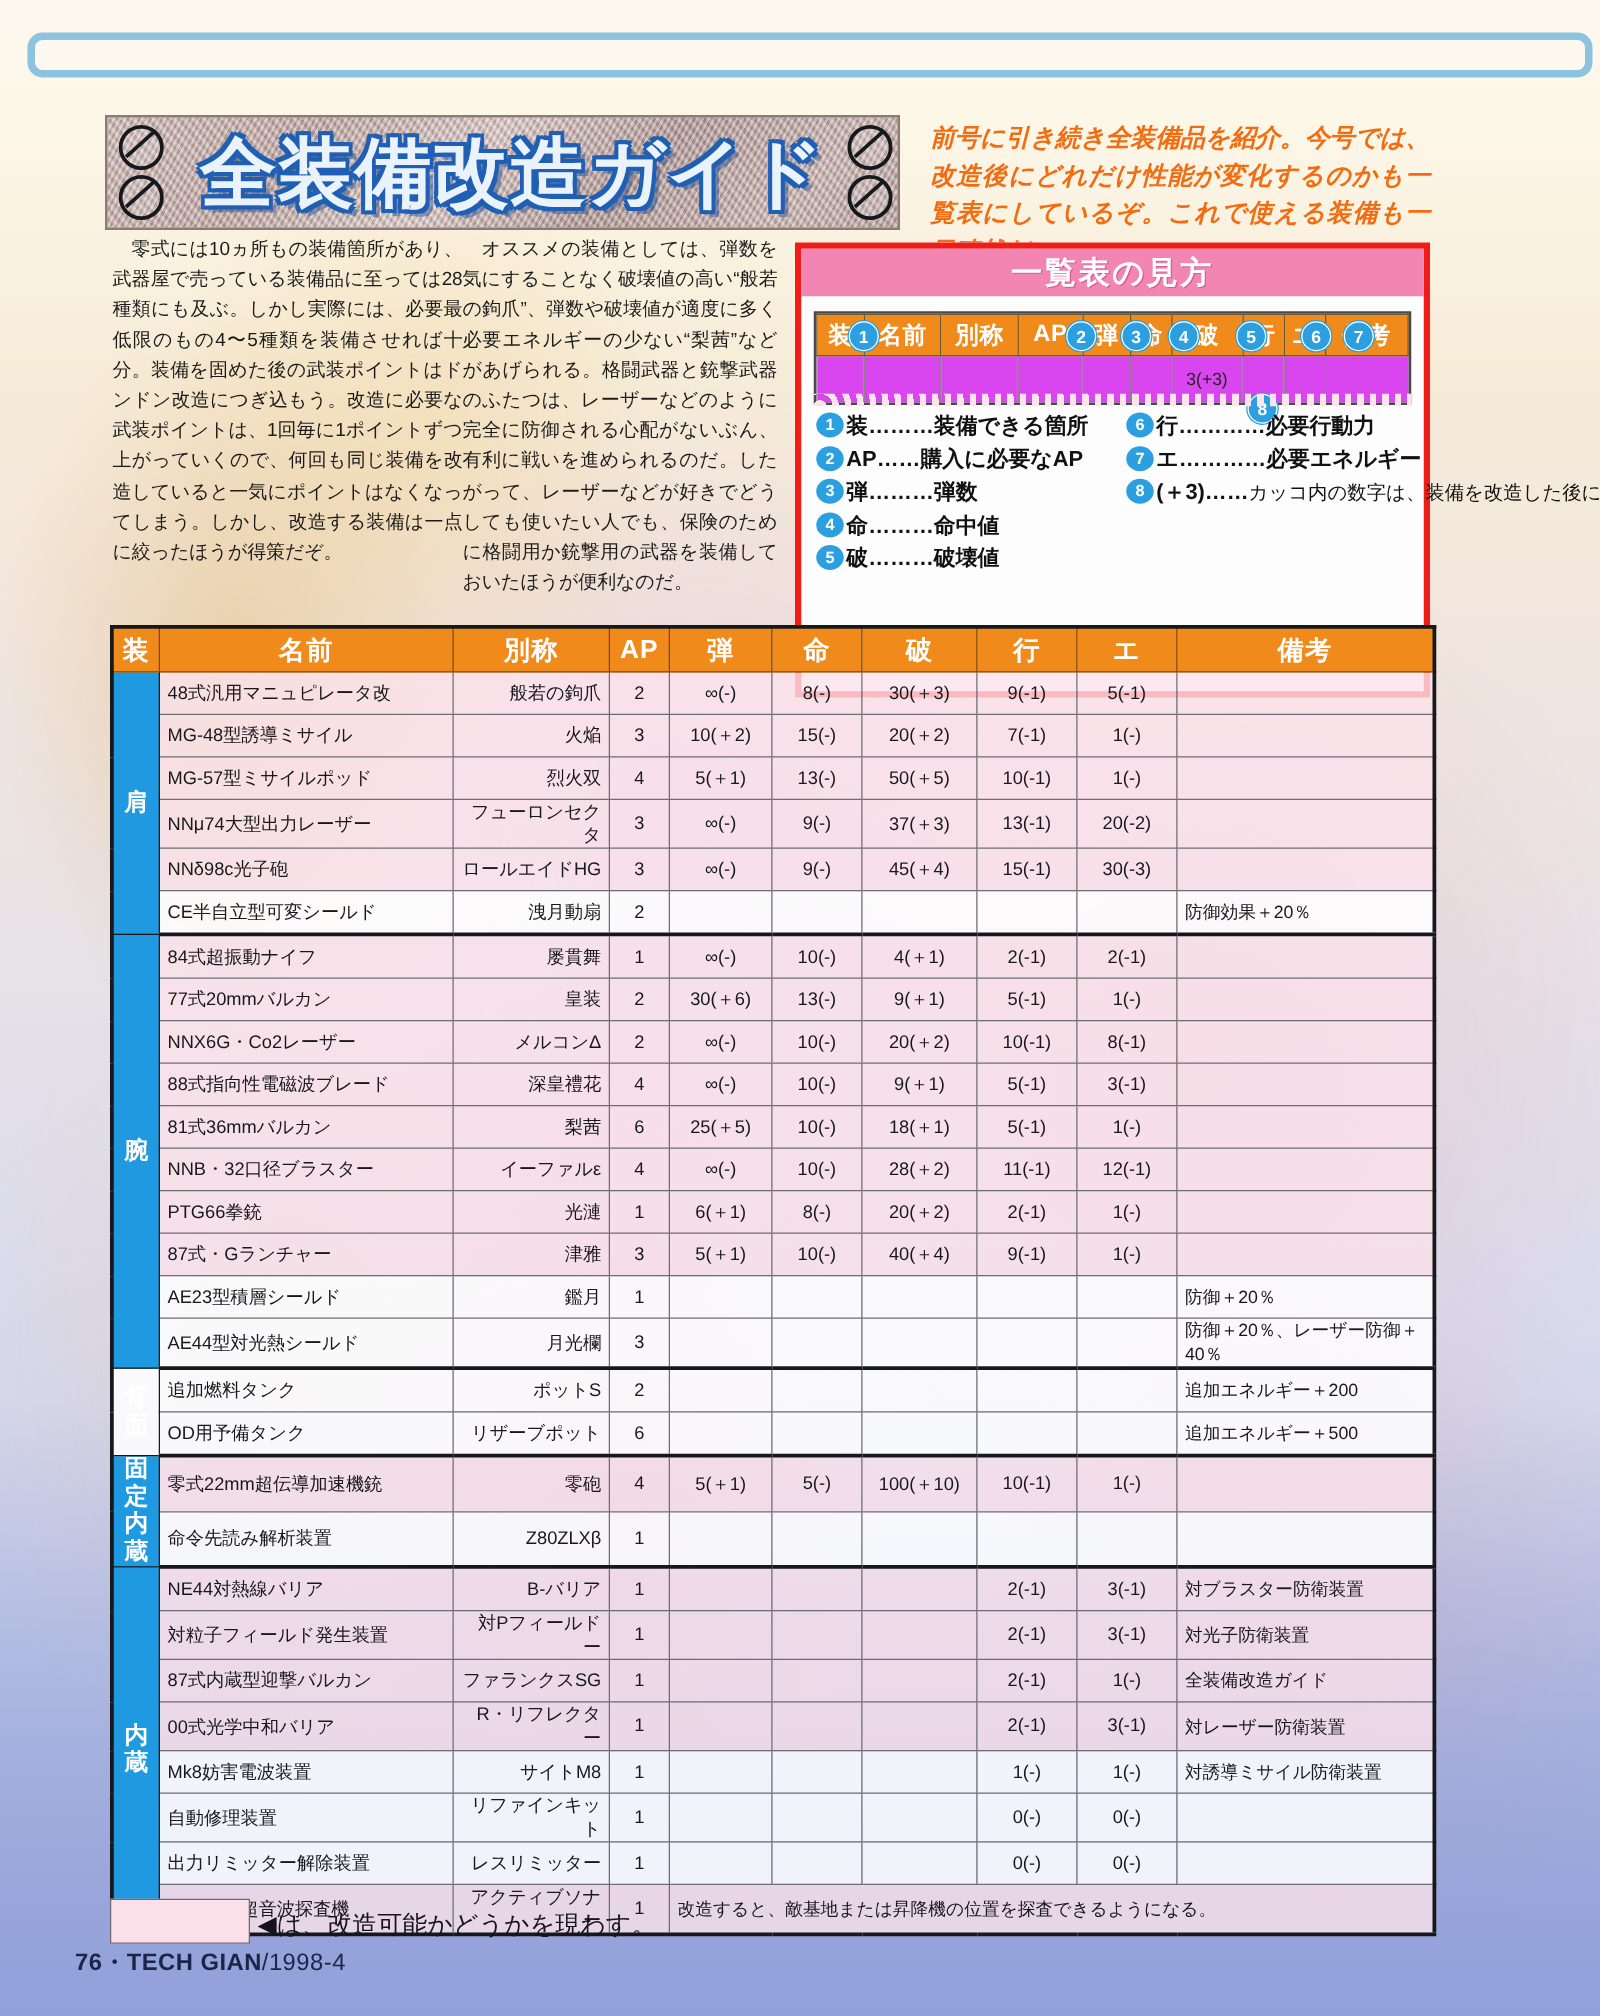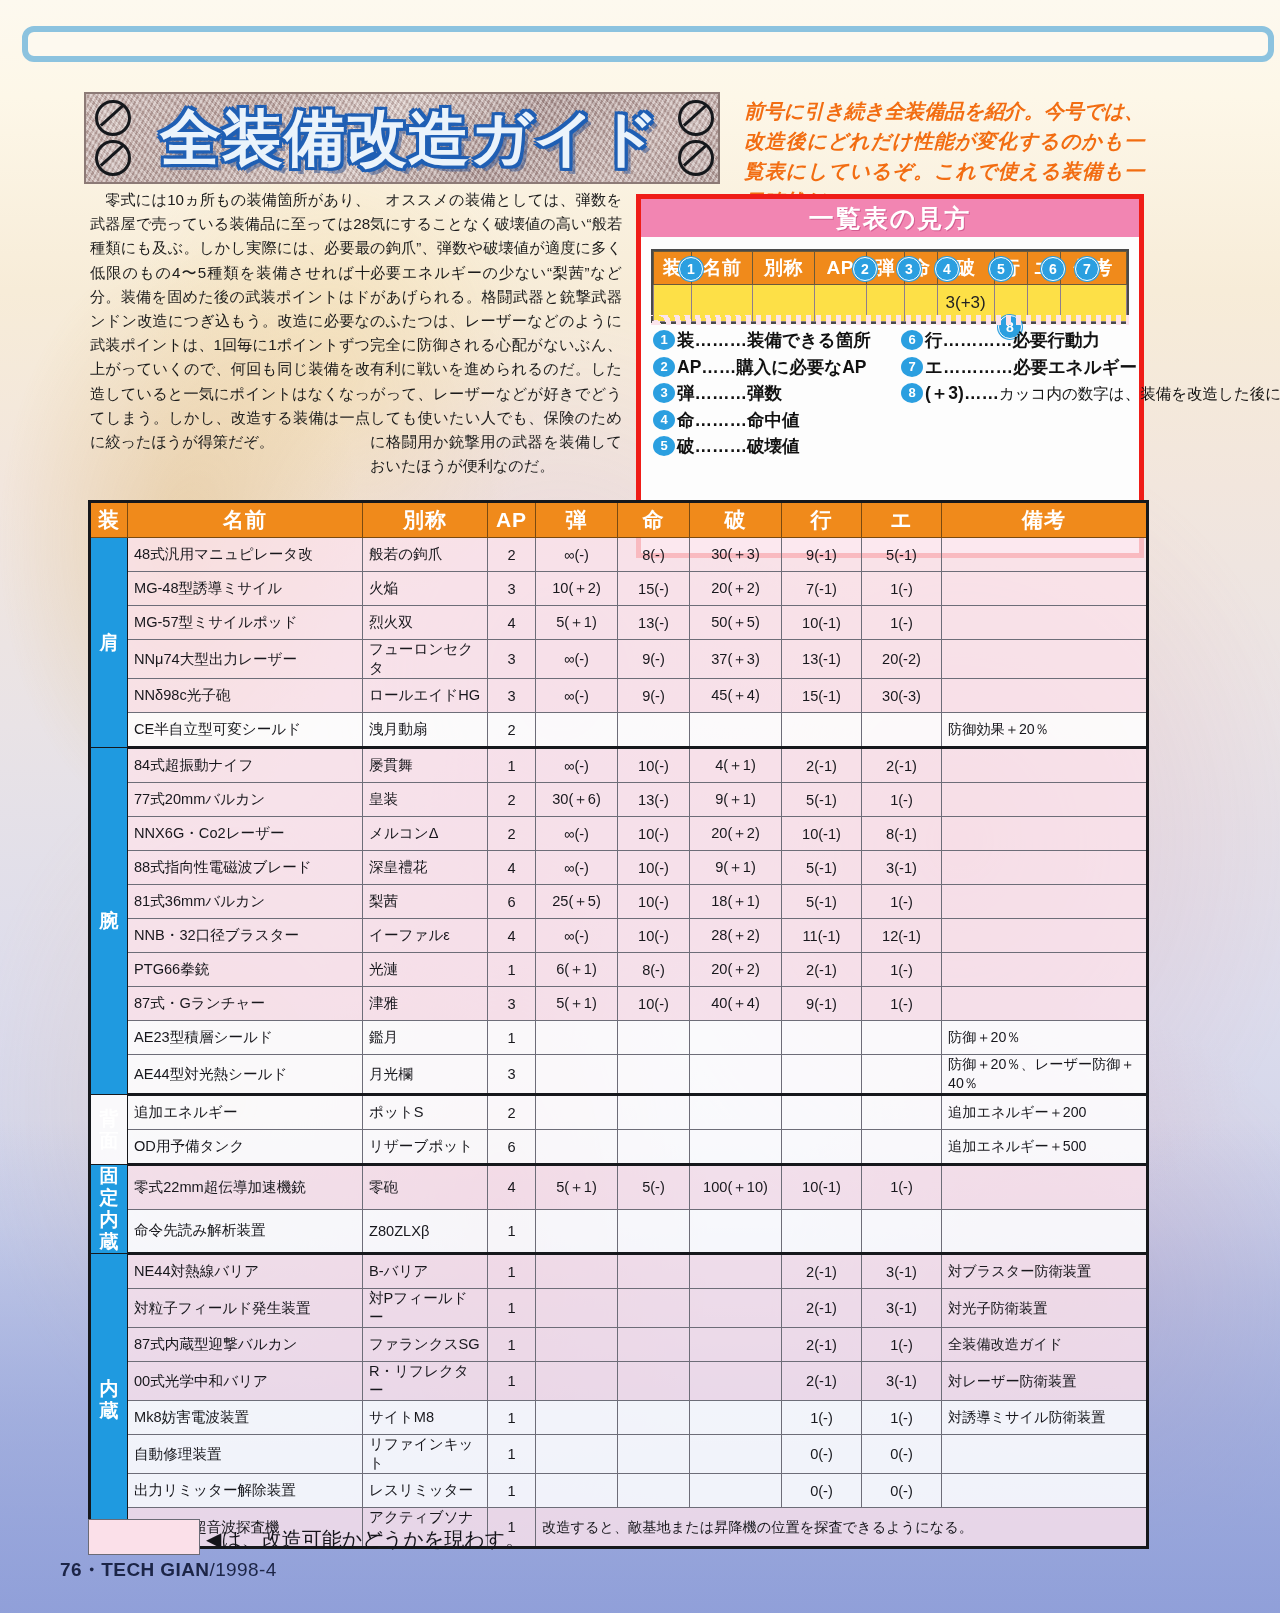--- a/index.html
+++ b/index.html
@@ -58,21 +58,21 @@
   
   .legend{position:absolute;left:636px;top:194px;width:508px;height:364px;
       border:5px solid #ef1c17;background:#fdfdfd;box-sizing:border-box;}
   .legend-title{height:38px;background:#f285b2;color:#fff;font-weight:bold;
       font-size:25px;line-height:38px;text-align:center;letter-spacing:2px;
       text-shadow:1px 1px 0 #d45e92;}
   .mini{margin:12px 10px 0 10px;border:2px solid #4a4a4a;}
   .mini table{border-collapse:collapse;width:100%;table-layout:fixed;}
   .mini th{background:#f08a1b;color:#fff;font-weight:bold;font-size:19px;
       height:30px;border:1px solid #6b5a3a;letter-spacing:.5px;}
-  .mini td{background:#fde047;height:34px;border:1px solid #8e7e8e;font-size:17px;
+  .mini td{background:#d946ef;height:34px;border:1px solid #8e7e8e;font-size:14px;
       text-align:center;color:#222;}
   .wave{position:absolute;left:10px;right:10px;top:116px;height:10px;
       background:repeating-radial-gradient(circle at 5px 10px, #fbe4ec 0 5px, transparent 5px 10px);}
   .cnum{position:absolute;width:22px;height:22px;border-radius:50%;background:#2b9fe0;
       color:#fff;font-size:14px;font-weight:bold;line-height:22px;text-align:center;
       border:1.5px solid #fff;box-shadow:0 0 0 1px #2b9fe0;}
   .legend-defs{position:absolute;left:8px;top:128px;width:492px;}
   .defcol{position:absolute;font-size:17.5px;line-height:26.5px;color:#111;font-weight:bold;white-space:nowrap;}
   .defcolL{left:4px;top:0;}
   .defcolR{left:252px;top:0;}
@@ -83,21 +83,21 @@
   
   .maintbl{position:absolute;left:88px;top:500px;width:1058px;
       border:3px solid #16181c;border-collapse:collapse;table-layout:fixed;}
   .maintbl th{background:#f08a1b;color:#fff;font-weight:bold;font-size:21px;height:32px;
       border:1px solid #7a4a10;letter-spacing:1px;}
   .maintbl td{border:1px solid #6d6d78;font-size:14.6px;height:33px;color:#17171c;
       padding:0 6px;background:rgba(251,226,235,.80);}
   .maintbl td.sec{background:#1f9ae0;color:#fff;font-weight:bold;font-size:19px;
       text-align:center;border:1px solid #16181c;padding:0;line-height:22px;}
   .maintbl td.nm{text-align:left;}
-  .maintbl td.al{text-align:left;}
+  .maintbl td.al{text-align:right;}
   .maintbl td.ct{text-align:center;}
   .maintbl td.rm{text-align:left;font-size:14.2px;}
   .maintbl tr.white td{background:rgba(255,255,255,.86);}
   .maintbl tr.secend td{border-bottom:3px solid #16181c;}
   .slash{background-image:linear-gradient(to top right,
       transparent 0%,transparent calc(50% - 0.7px),#5d5d68 50%,transparent calc(50% + 0.7px),transparent 100%);
       background-repeat:no-repeat;background-size:100% 100%;}
   
   .fnbox{position:absolute;left:88px;top:1519px;width:110px;height:34px;
       background:#fbe0e9;border:1.5px solid #6b6b76;}
@@ -428,21 +428,21 @@
         <td class="ct slash"></td>
         <td class="ct slash"></td>
         <td class="ct slash"></td>
         <td class="ct slash"></td>
         <td class="ct slash"></td>
         <td class="rm">防御＋20％、レーザー防御＋40％</td>
       </tr>
       <tr class="white">
         <td class="sec" rowspan="2" style="white-space: pre-line;">背
 面</td>
-        <td class="nm">追加エネルギー</td>
+        <td class="nm">追加燃料タンク</td>
         <td class="al">ポットS</td>
         <td class="ct">2</td>
         <td class="ct slash"></td>
         <td class="ct slash"></td>
         <td class="ct slash"></td>
         <td class="ct slash"></td>
         <td class="ct slash"></td>
         <td class="rm">追加エネルギー＋200</td>
       </tr>
       <tr class="white secend">

